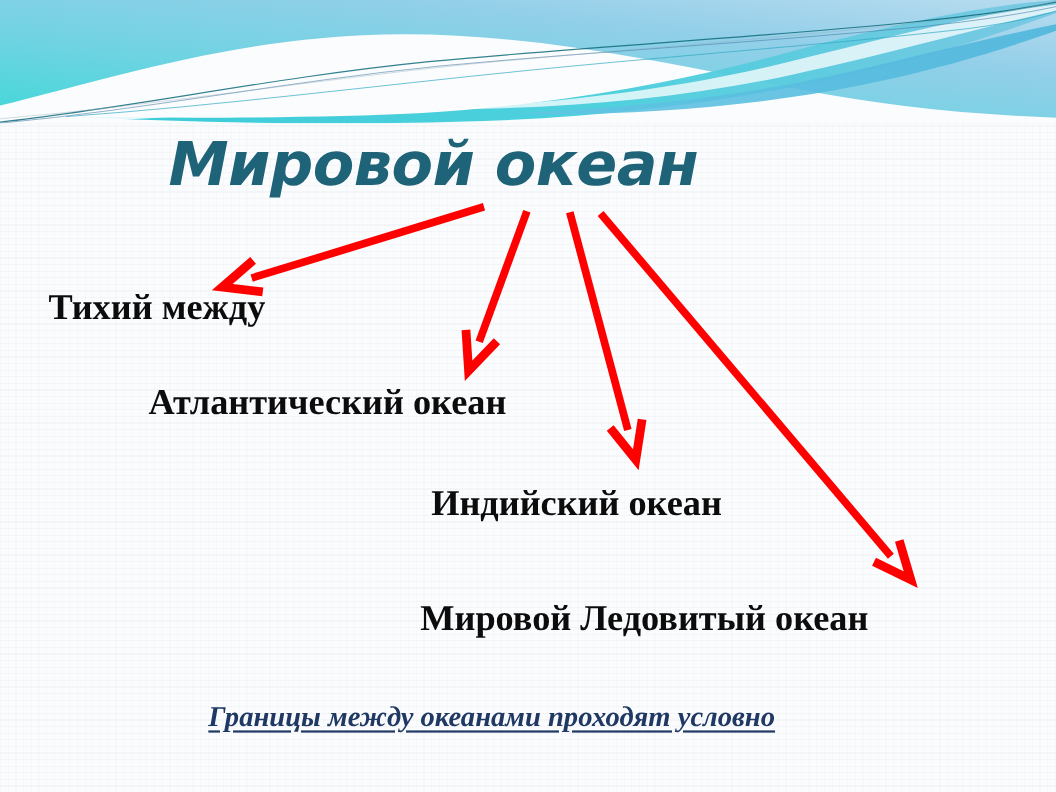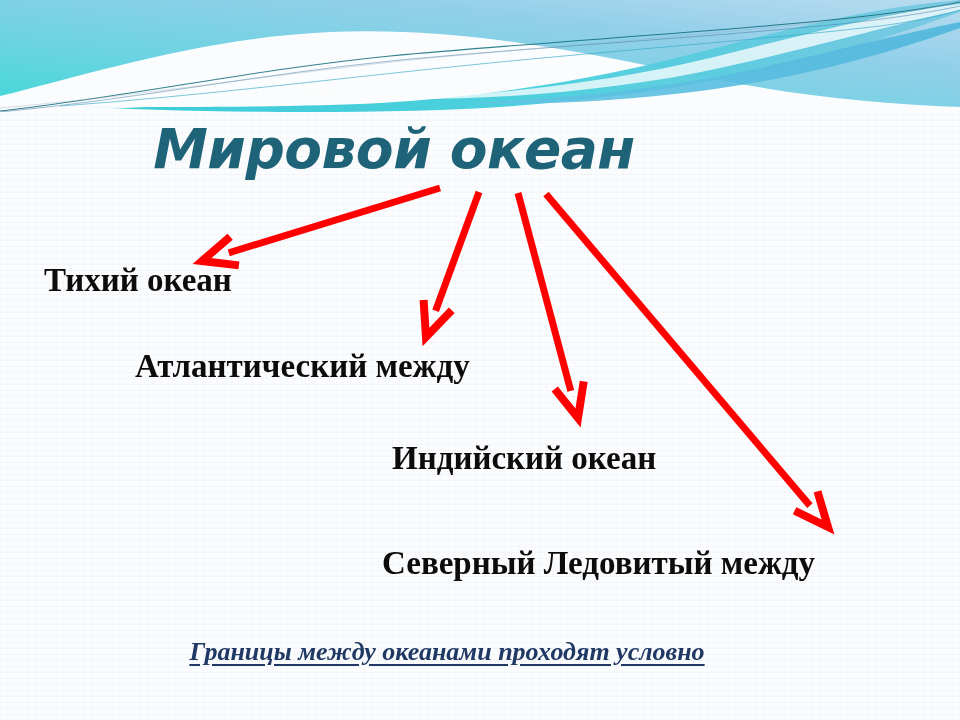--- a/index.html
+++ b/index.html
@@ -162,20 +162,20 @@
         <path d="M230.10674890599827,236.68928906972965 L202,261 L238.90391627832017,265.3704648863407" fill="none" stroke="#FF0000" stroke-width="8" stroke-linejoin="miter" stroke-linecap="butt"></path>
         <line x1="479" y1="192" x2="435.6124796510337" y2="310.70170661509644" stroke="#FF0000" stroke-width="7" stroke-linecap="butt"></line>
         <path d="M423.583925262914,299.9168153624205 L426,337 L451.7606681753107,310.21590070281377" fill="none" stroke="#FF0000" stroke-width="8" stroke-linejoin="miter" stroke-linecap="butt"></path>
         <line x1="518" y1="193" x2="570.7854457843107" y2="390.9454216911651" stroke="#FF0000" stroke-width="7" stroke-linecap="butt"></line>
         <path d="M554.7459457869301,389.01295181196264 L578,418 L583.7329939749674,381.28307229515264" fill="none" stroke="#FF0000" stroke-width="8" stroke-linejoin="miter" stroke-linecap="butt"></path>
         <line x1="546" y1="194" x2="809.9049893974516" y2="505.6324874799695" stroke="#FF0000" stroke-width="7" stroke-linecap="butt"></line>
         <path d="M794.5806054183176,510.74749047704245 L828,527 L817.4743688326362,491.35997911716913" fill="none" stroke="#FF0000" stroke-width="8" stroke-linejoin="miter" stroke-linecap="butt"></path>
       </g>
   </svg>
 
-  <div class="ocean-label" id="ocean-0">Тихий океан</div>
-  <div class="ocean-label" id="ocean-1">Атлантический между</div>
+  <div class="ocean-label" id="ocean-0">Тихий между</div>
+  <div class="ocean-label" id="ocean-1">Атлантический океан</div>
   <div class="ocean-label" id="ocean-2">Индийский океан</div>
-  <div class="ocean-label" id="ocean-3">Северный Ледовитый между</div>
+  <div class="ocean-label" id="ocean-3">Мировой Ледовитый океан</div>
 
   <div id="footnote">Границы между океанами проходят условно</div>
 
 </div>
 
 </body></html>

